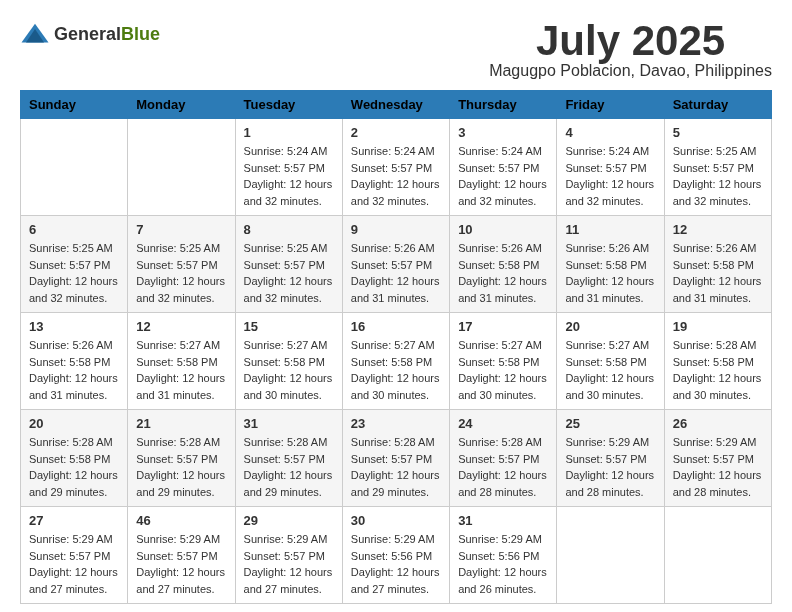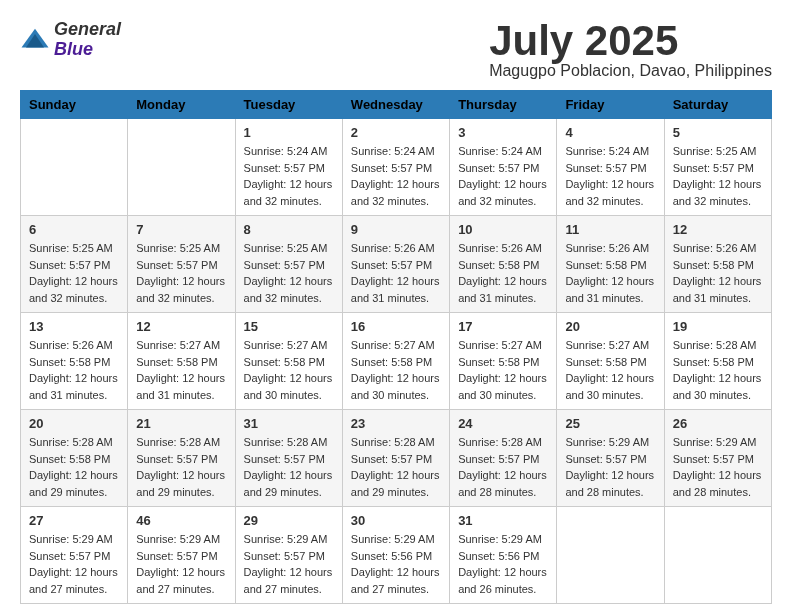--- a/index.html
+++ b/index.html
@@ -15,41 +15,40 @@
       justify-content: space-between;
       align-items: flex-start;
       margin-bottom: 10px;
     }
     .logo {
       display: flex;
       align-items: center;
     }
     .logo-text {
       display: flex;
-      flex-direction: column;
+      flex-direction: row;
       line-height: 1.1;
-      font-style: italic;
     }
     .logo-general {
       font-size: 18px;
       font-weight: bold;
       color: #333;
     }
     .logo-blue {
       font-size: 18px;
       font-weight: bold;
-      color: #4c1d95;
+      color: #4d7c0f;
     }
     .logo-icon {
       width: 30px;
       height: 30px;
       margin-right: 4px;
     }
     .title-section {
-      text-align: left;
+      text-align: center;
     }
     .month-title {
       font-size: 42px;
       font-weight: bold;
       color: #333;
       line-height: 1;
     }
     .location {
       font-size: 16px;
       color: #333;

